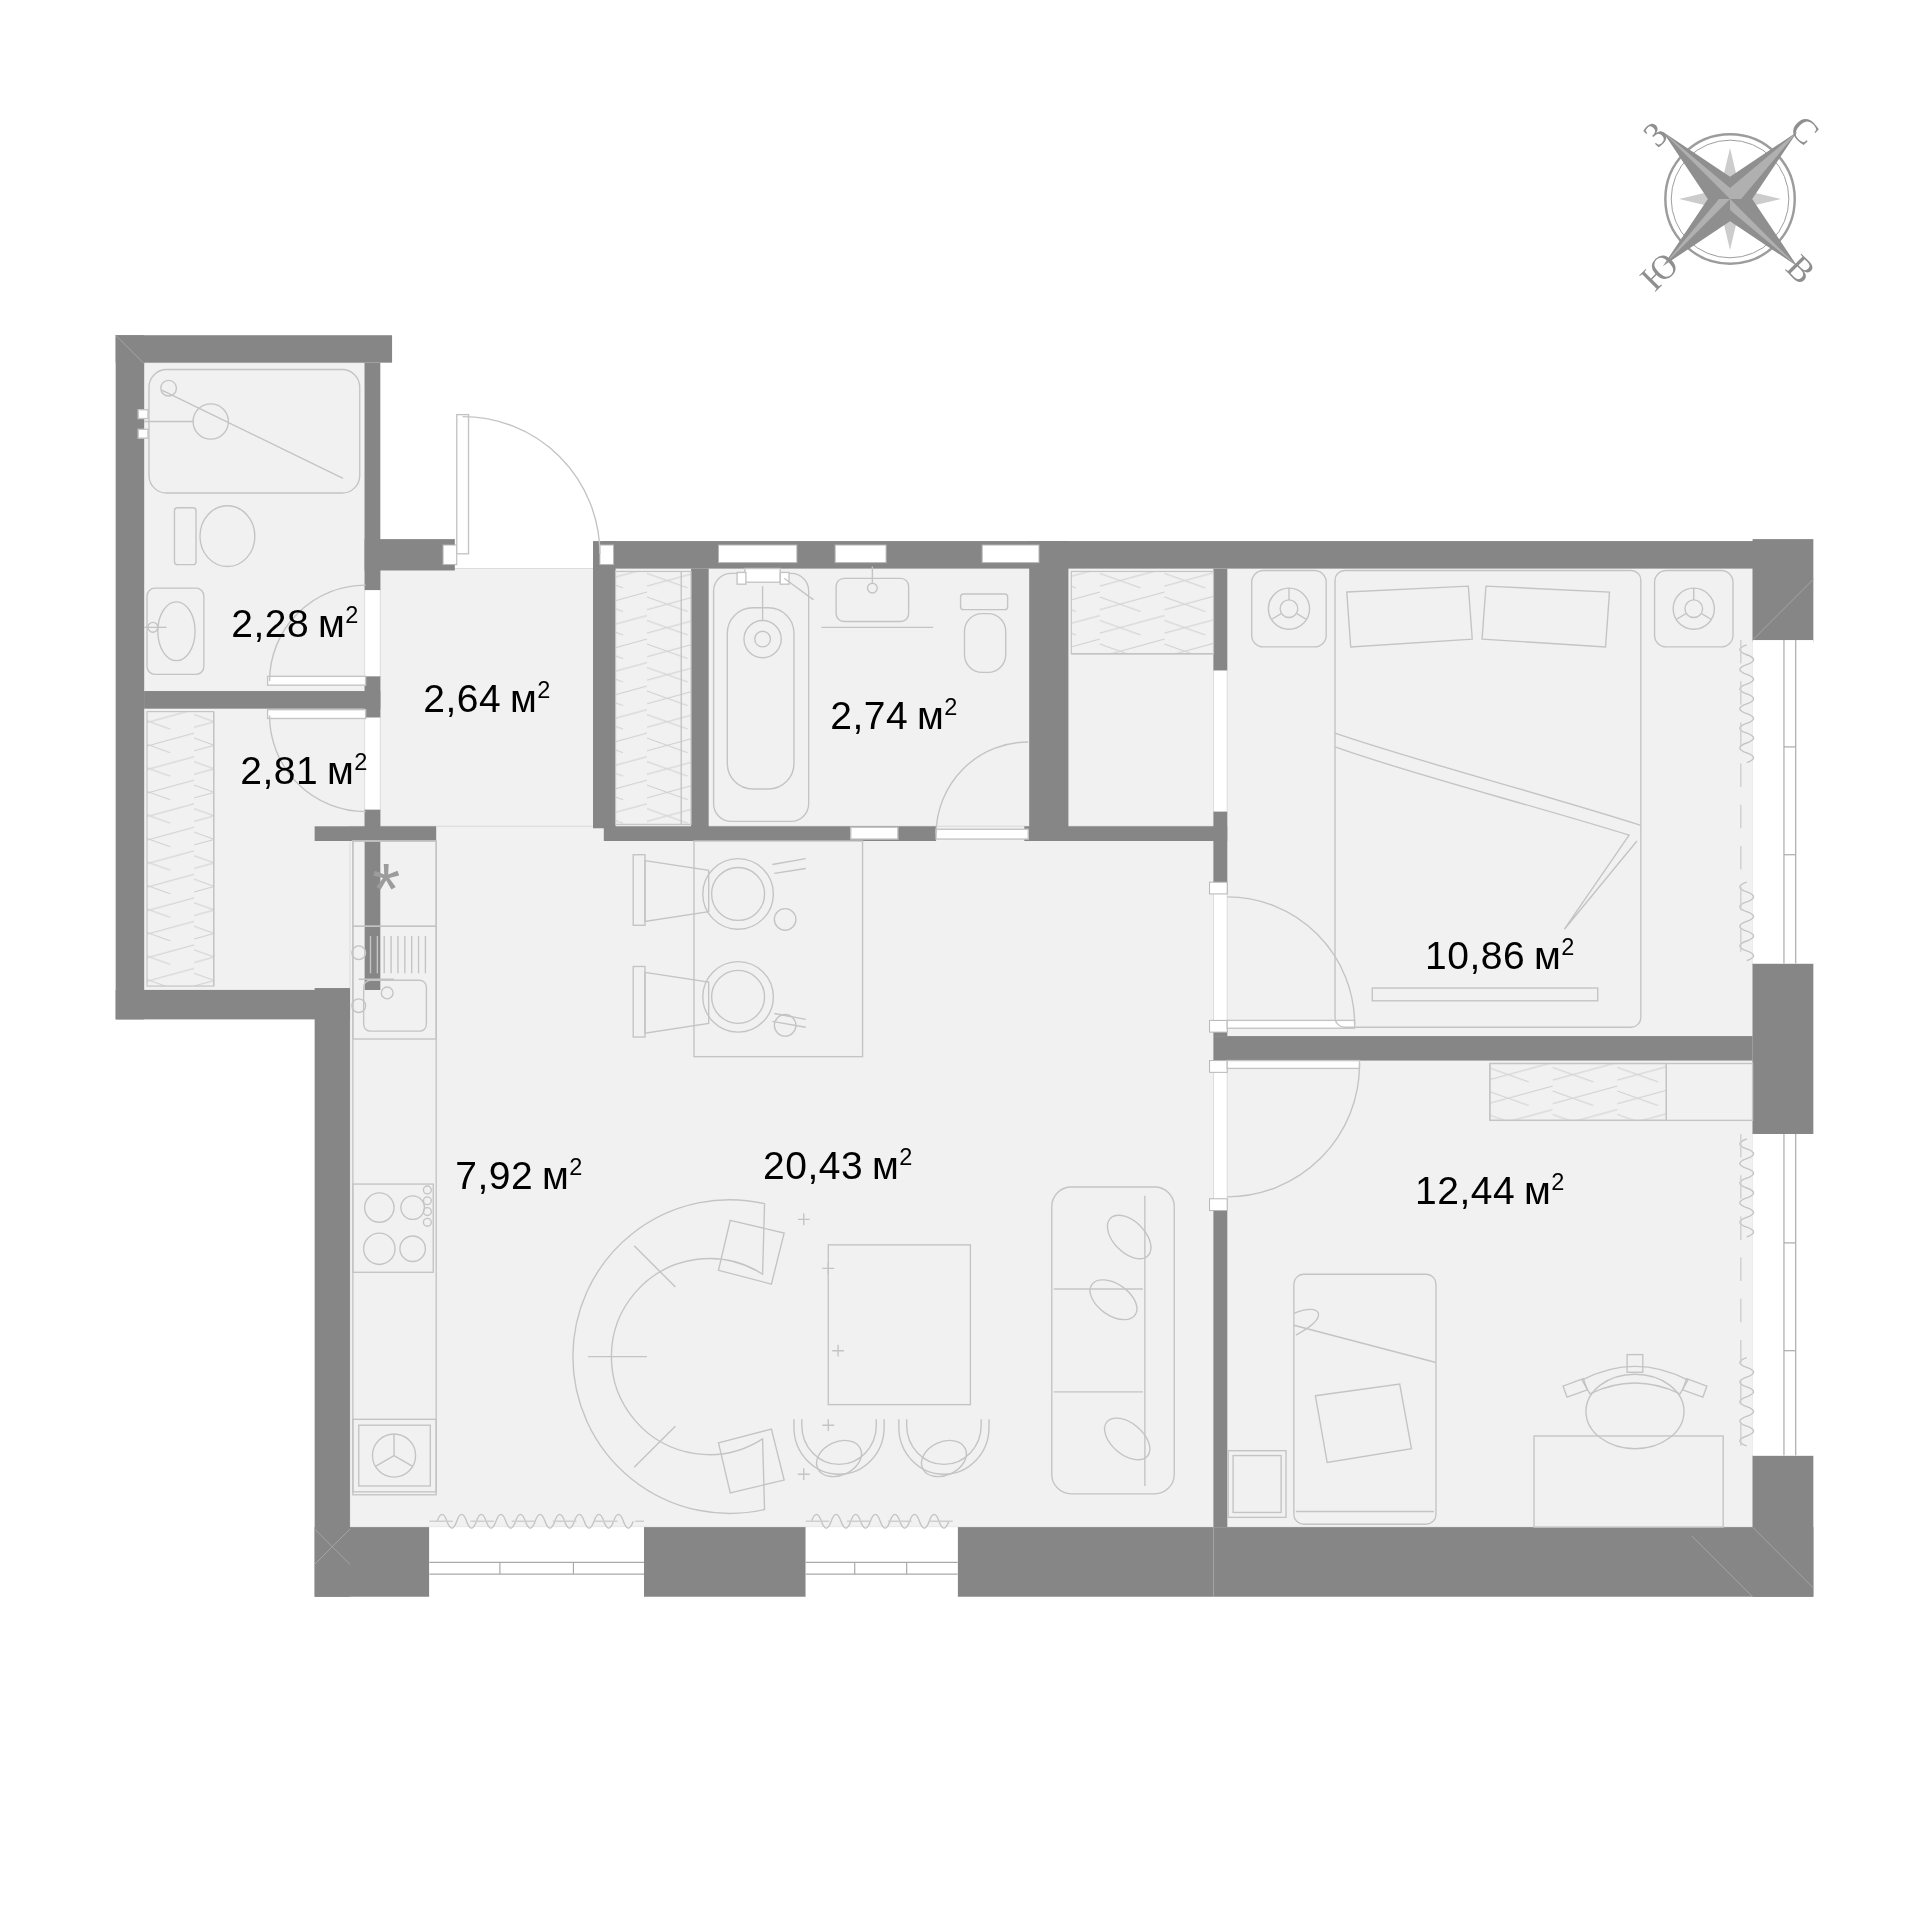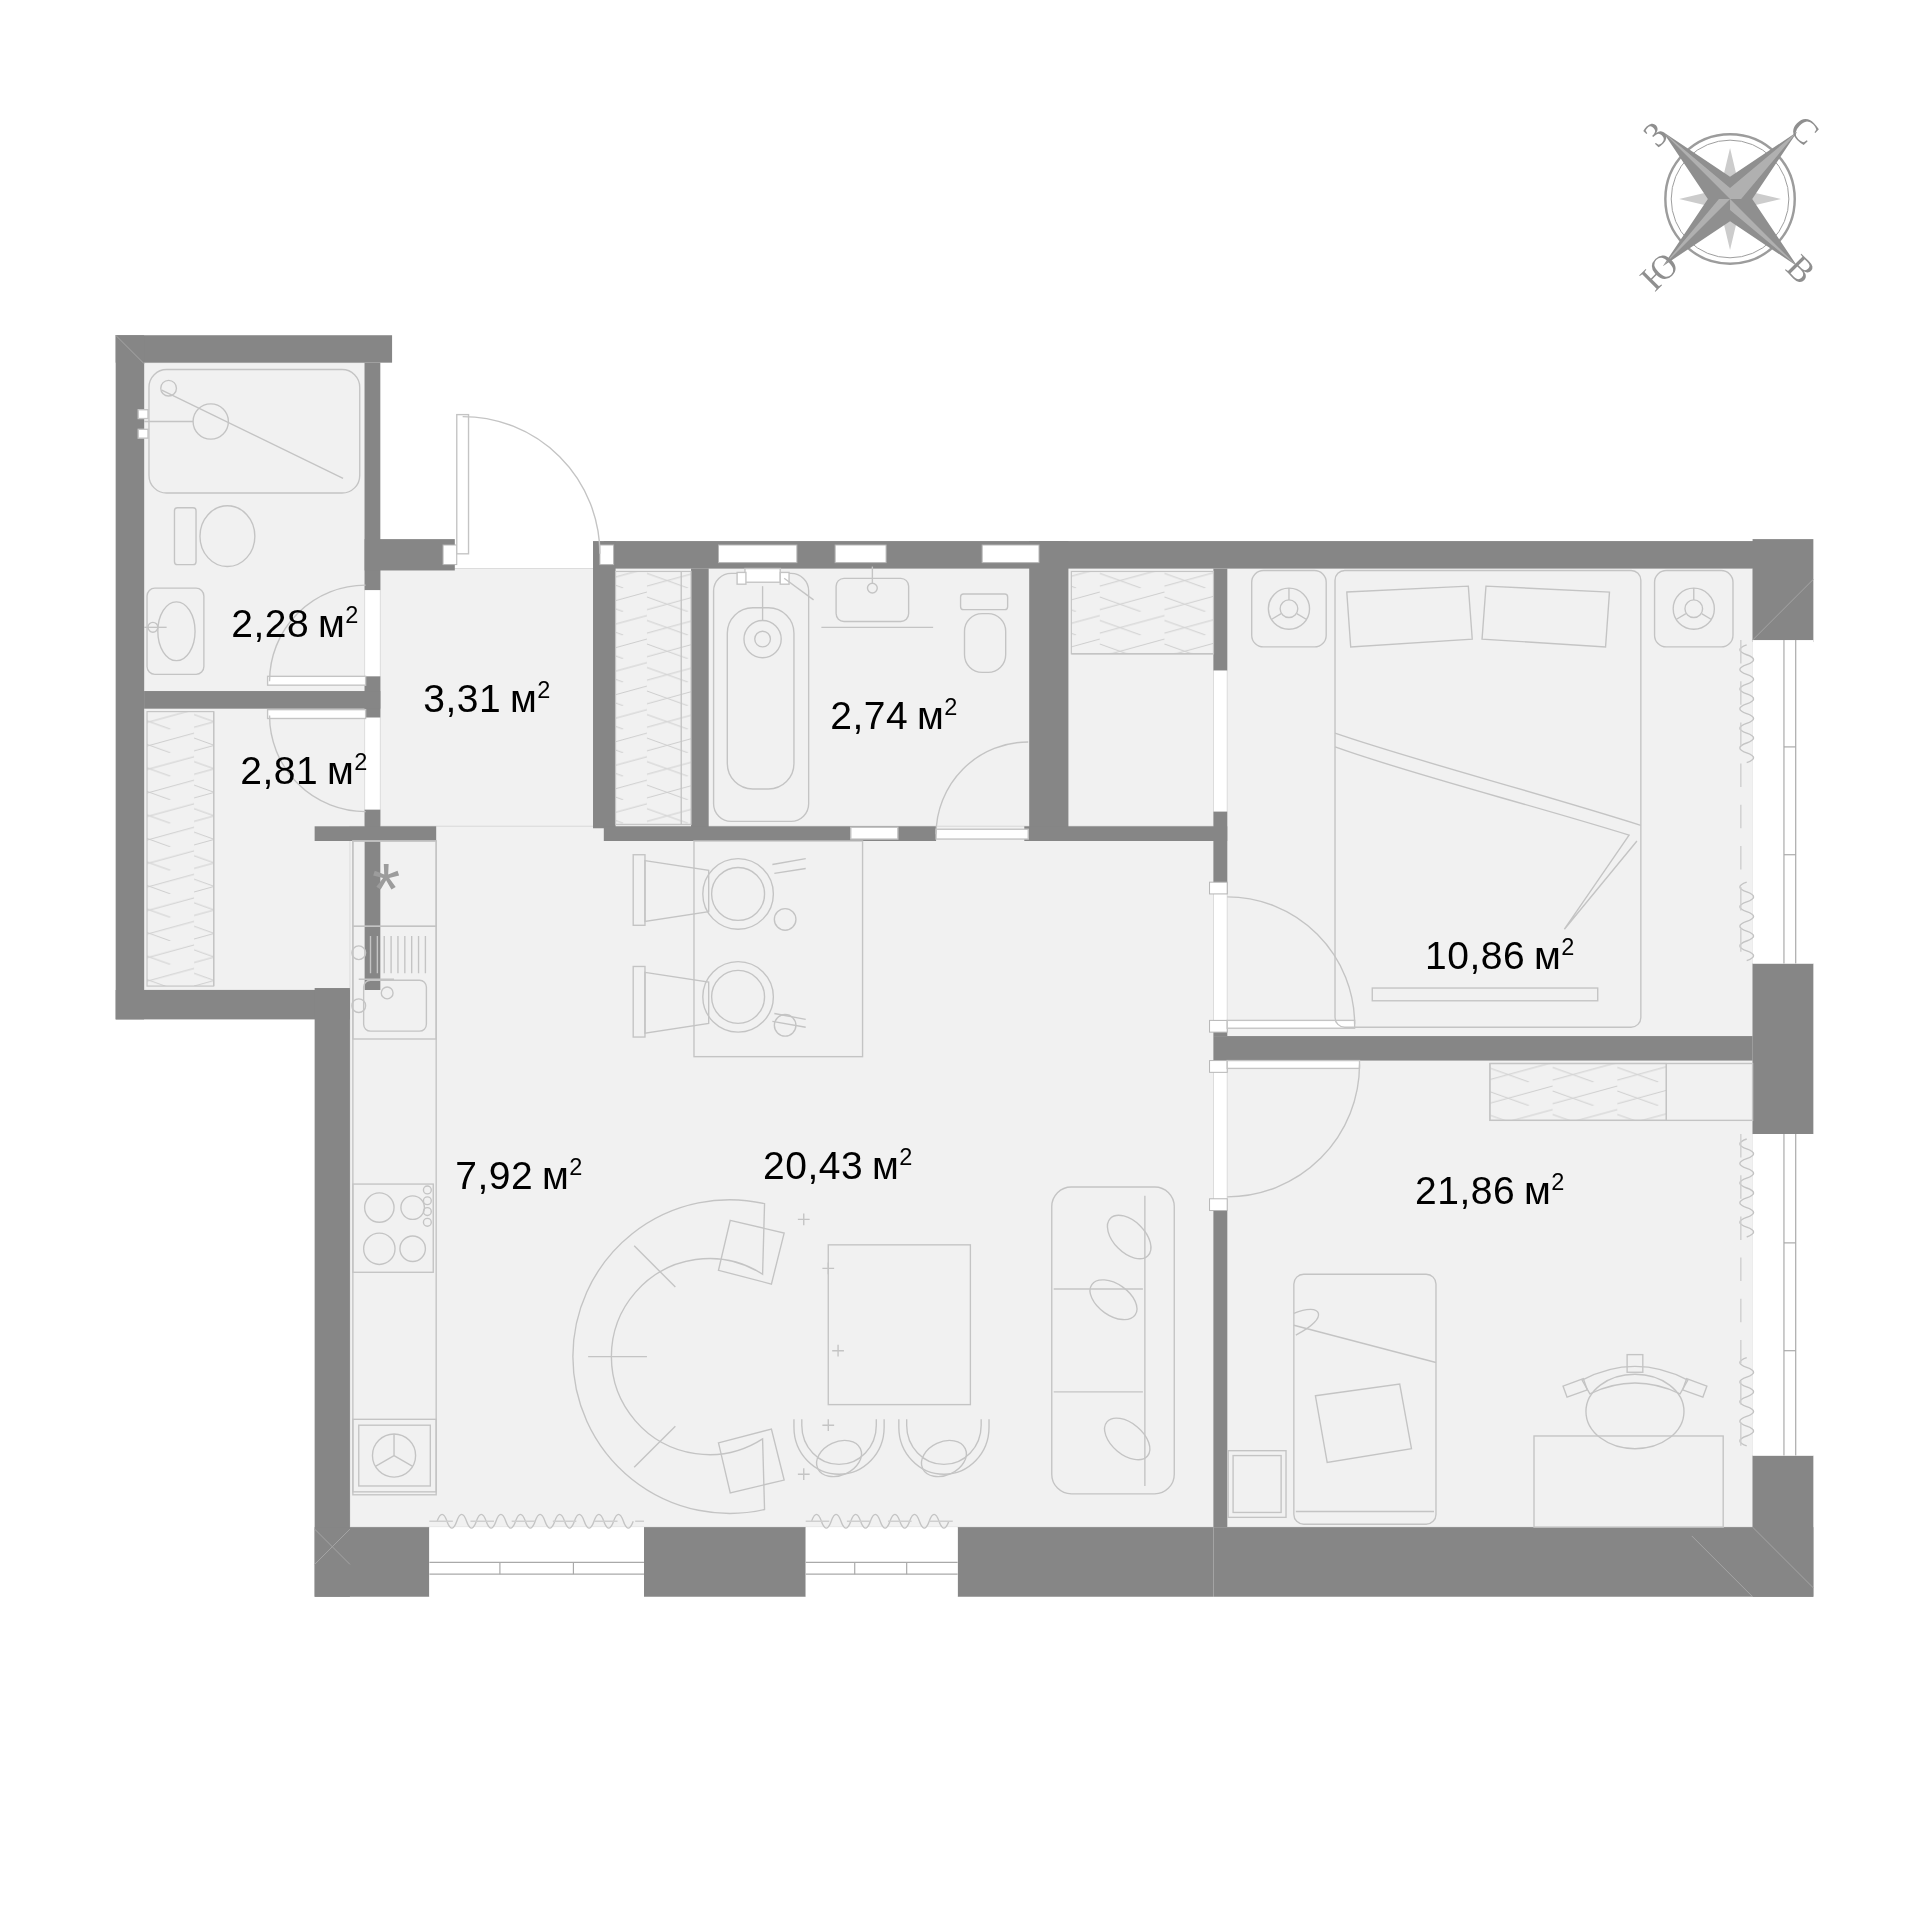--- a/index.html
+++ b/index.html
@@ -373,34 +373,34 @@
     <text class="cl" x="76" y="-70" transform="rotate(45 76 -70)">С</text>
     <text class="cl" x="-72" y="74" transform="rotate(-45 -72 74)">Ю</text>
     <text class="cl" x="72" y="72" transform="rotate(45 72 72)">В</text>
   </g>
 </svg>
 
   <div class="room-label" style="left:295px;top:624px">
     <span>2,28</span><span class="u"><span>м</span><sup>2</sup></span>
   </div>
   <div class="room-label" style="left:487px;top:699px">
-    <span>3,31</span><span class="u"><span>м</span><sup>2</sup></span>
+    <span>2,64</span><span class="u"><span>м</span><sup>2</sup></span>
   </div>
   <div class="room-label" style="left:304px;top:771px">
     <span>2,81</span><span class="u"><span>м</span><sup>2</sup></span>
   </div>
   <div class="room-label" style="left:894px;top:716px">
     <span>2,74</span><span class="u"><span>м</span><sup>2</sup></span>
   </div>
   <div class="room-label" style="left:1500px;top:956px">
     <span>10,86</span><span class="u"><span>м</span><sup>2</sup></span>
   </div>
   <div class="room-label" style="left:519px;top:1176px">
     <span>7,92</span><span class="u"><span>м</span><sup>2</sup></span>
   </div>
   <div class="room-label" style="left:838px;top:1166px">
     <span>20,43</span><span class="u"><span>м</span><sup>2</sup></span>
   </div>
   <div class="room-label" style="left:1490px;top:1191px">
-    <span>21,86</span><span class="u"><span>м</span><sup>2</sup></span>
+    <span>12,44</span><span class="u"><span>м</span><sup>2</sup></span>
   </div>
 </div>
 
 
 </body></html>

